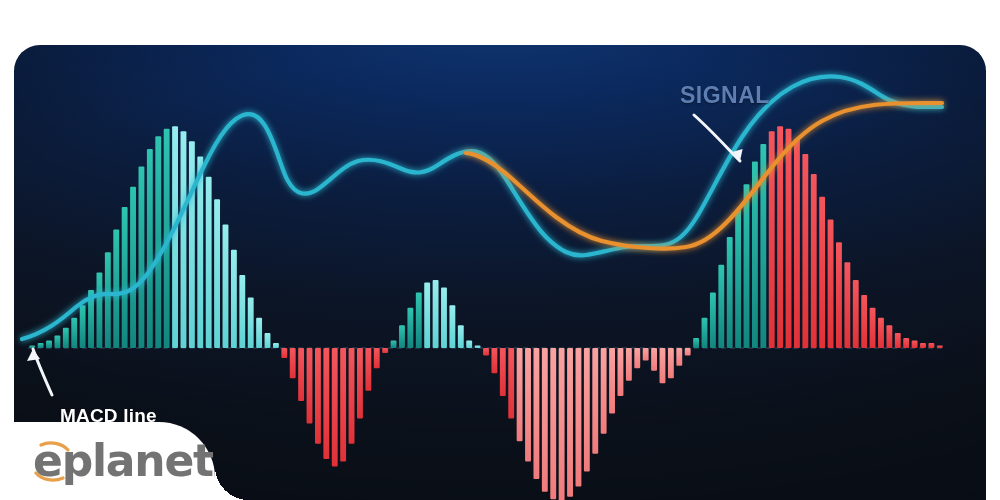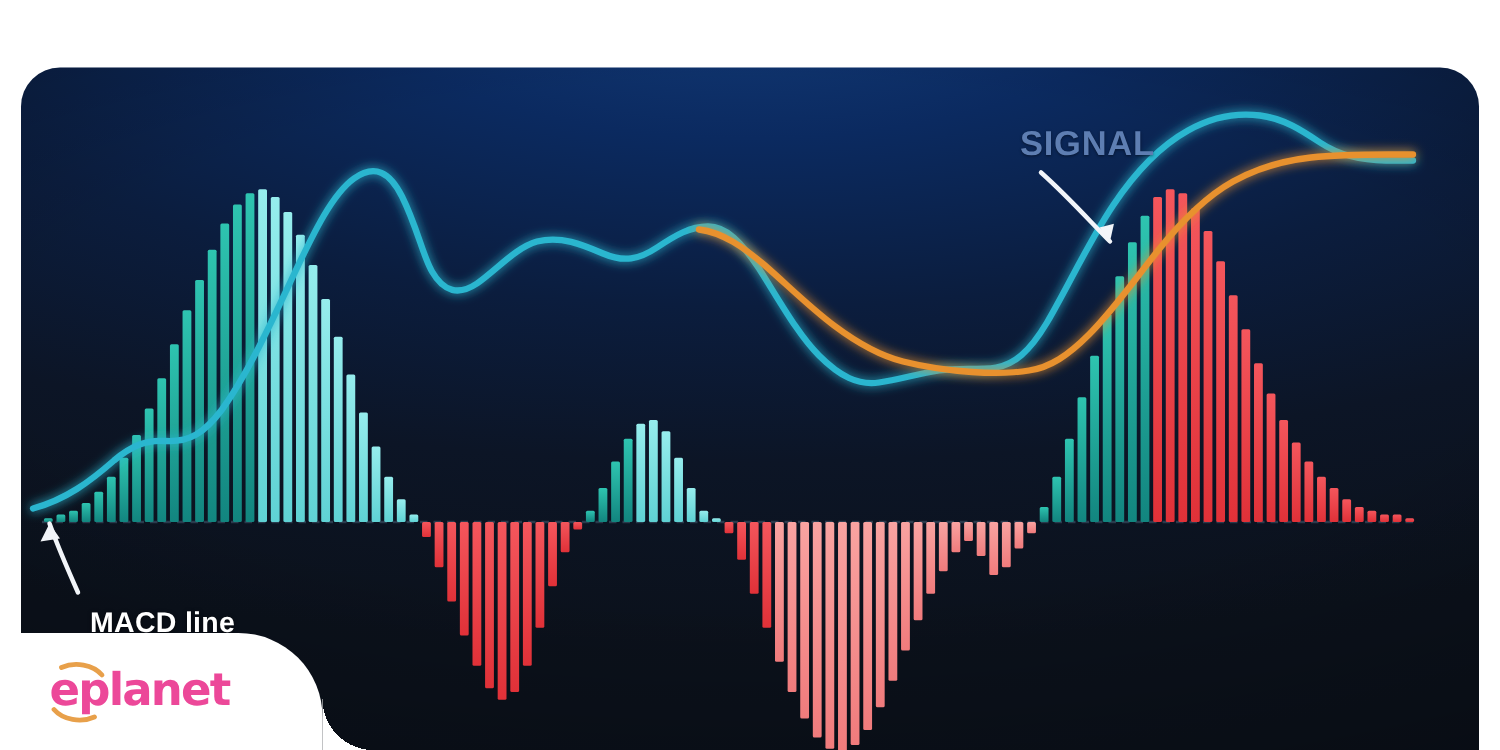--- a/index.html
+++ b/index.html
@@ -35,22 +35,22 @@
       radial-gradient(circle at 100% 0, transparent 0 34px, #ffffff 34px);
   }
 
   
   #logo{
     position:absolute;left:26px;bottom:18px;height:42px;width:175px;
   }
   #logo .swoosh{position:absolute;left:0;top:0;width:52px;height:42px;}
   #logo .wordmark{
     position:absolute;left:7px;top:1px;
-    font-size:30px;font-weight:700;letter-spacing:-1.2px;
-    color:#ec4899;line-height:40px;
+    font-size:44px;font-weight:700;letter-spacing:-1.2px;
+    color:#737373;line-height:40px;
     font-family:"DejaVu Sans", sans-serif;
   }
 
   
   #macd-word{
     position:absolute;left:0;right:0;bottom:24px;text-align:center;
     font-size:102px;font-weight:700;letter-spacing:2px;
     font-family:"Liberation Sans", sans-serif;
     background:linear-gradient(180deg,#f4f7fb 0%,#dce4ee 34%,#b9c6d8 58%,#8fa0b8 78%,#69798f 100%);
     -webkit-background-clip:text;background-clip:text;

